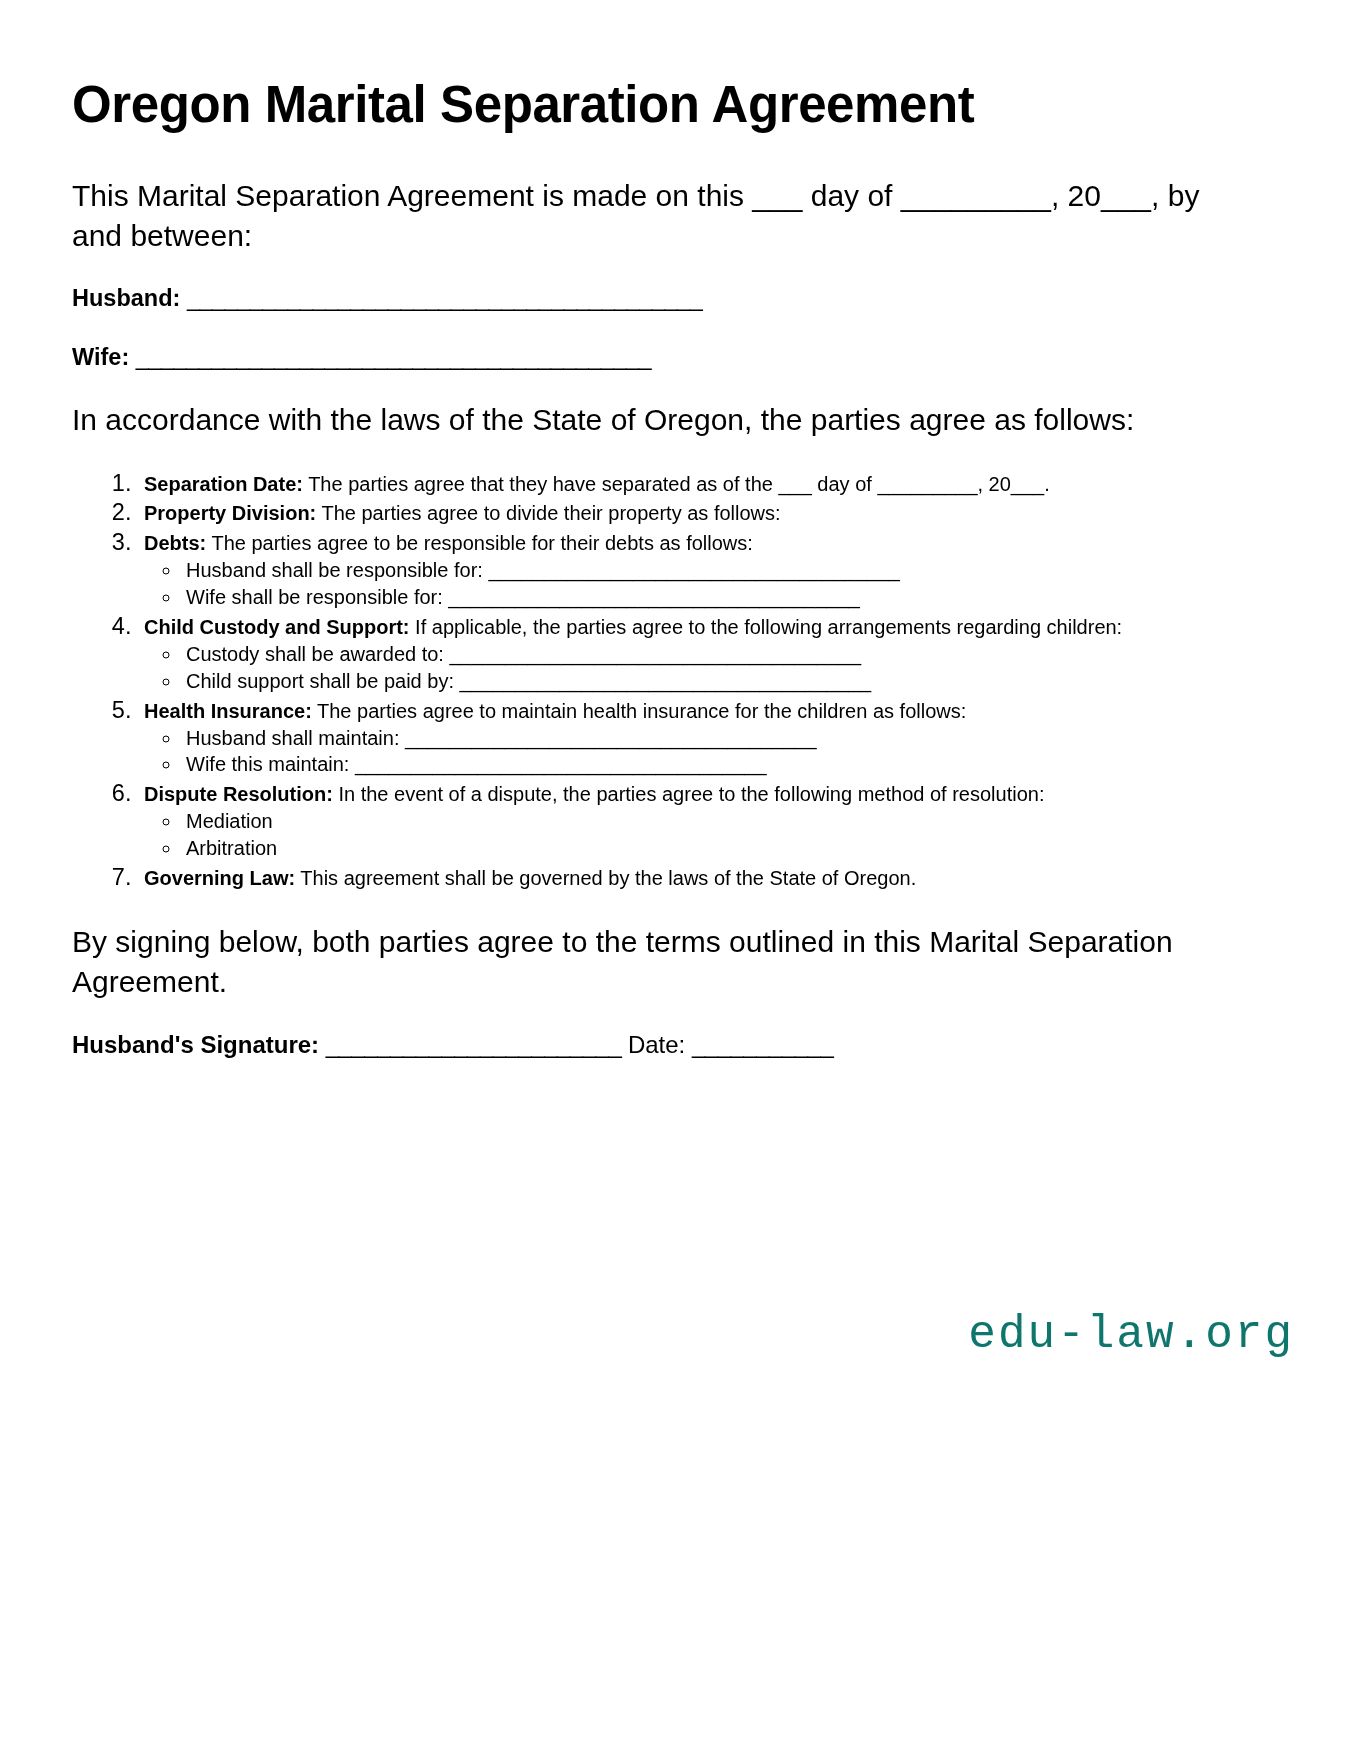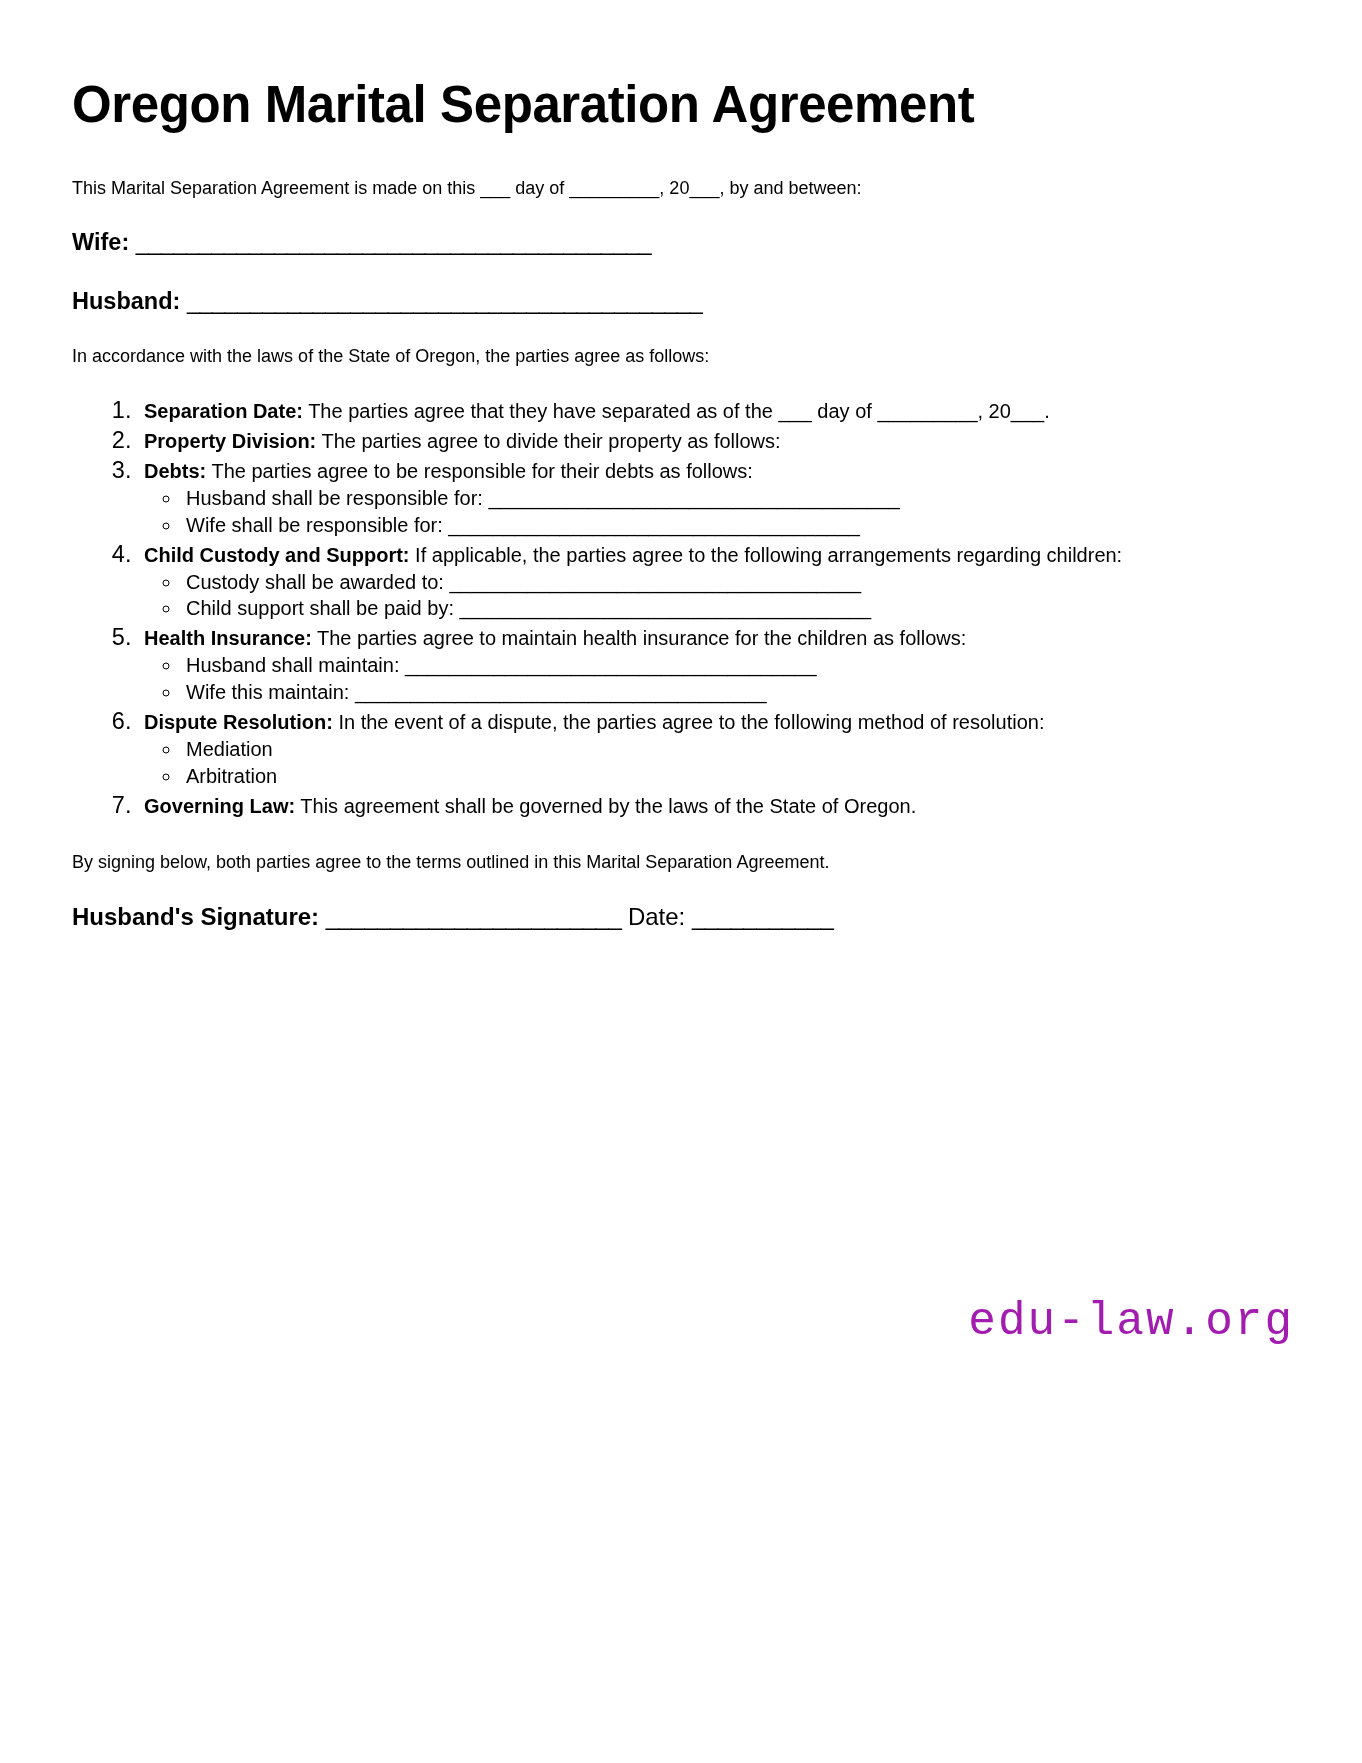--- a/index.html
+++ b/index.html
@@ -29,21 +29,21 @@
     font-size: 51px;
     font-weight: bold;
     letter-spacing: -0.4px;
     line-height: 1.06;
     margin: 0 0 44px 0;
     white-space: nowrap;
   }
 
   
   .para {
-    font-size: 18px;
+    font-size: 30px;
     line-height: 1.34;
     margin: 0 0 27px 0;
     max-width: 1145px;
   }
   .para.tight { }
 
   .field-line {
     font-size: 23.5px;
     line-height: 1.34;
     margin: 0 0 27px 0;
@@ -89,44 +89,44 @@
     margin: 0 0 28px 0;
     white-space: nowrap;
   }
   .sig-label { font-weight: bold; }
   .date-label { font-weight: normal; }
 
   
   .watermark {
     position: absolute;
     right: 68px;
-    bottom: 59px;
+    bottom: 46px;
     font-family: "Liberation Mono", "DejaVu Sans Mono", monospace;
     font-size: 46px;
     letter-spacing: 2px;
-    color: #a21caf;
+    color: #0f766e;
     white-space: nowrap;
   }
 </style>
 </head>
 <body>
 
 <div class="page">
 
   <h1 class="doc-title">Oregon Marital Separation Agreement</h1>
 
   <p class="para">This Marital Separation Agreement is made on this ___ day of _________, 20___, by and between:</p>
 
   <div class="field-line">
-    <span class="field-label">Wife:</span>
+    <span class="field-label">Husband:</span>
     <span class="blank">_________________________________________</span>
   </div>
 
   <div class="field-line">
-    <span class="field-label">Husband:</span>
+    <span class="field-label">Wife:</span>
     <span class="blank">_________________________________________</span>
   </div>
 
   <p class="para tight">In accordance with the laws of the State of Oregon, the parties agree as follows:</p>
 
   <ol class="terms">
 
     <li>
       <span class="term-name">Separation Date:</span><span> The parties agree that they have separated as of the ___ day of _________, 20___.</span>
     </li>

